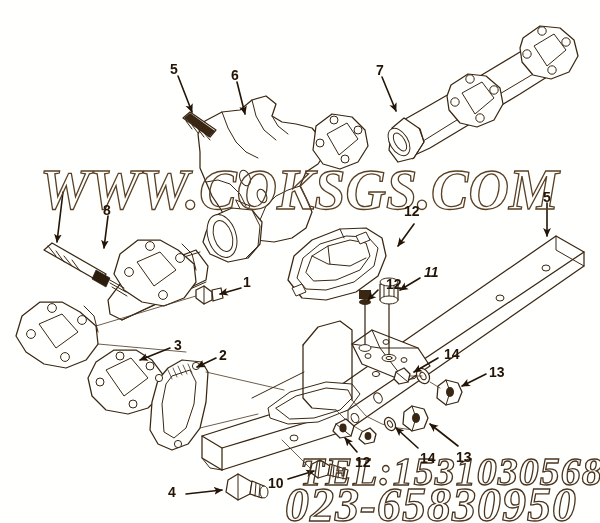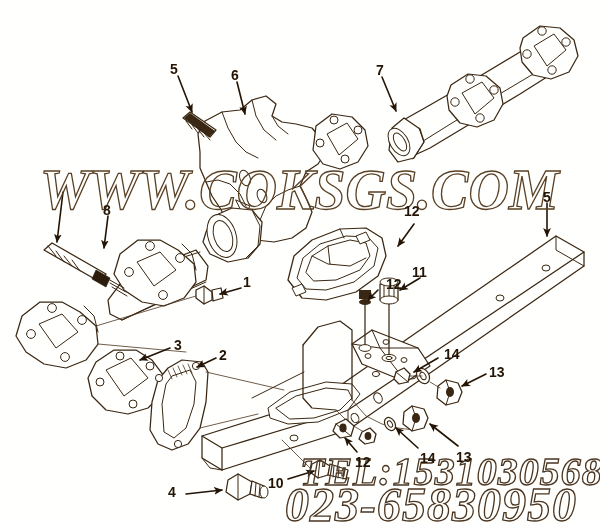--- a/index.html
+++ b/index.html
@@ -374,21 +374,21 @@
       <div class="callout" style="left: 243px; top: 275px;">1</div>
       <div class="callout" style="left: 219px; top: 348px;">2</div>
       <div class="callout" style="left: 174px; top: 338px;">3</div>
       <div class="callout" style="left: 168px; top: 485px;">4</div>
       <div class="callout" style="left: 170px; top: 62px;">5</div>
       <div class="callout" style="left: 231px; top: 68px;">6</div>
       <div class="callout" style="left: 376px; top: 63px;">7</div>
       <div class="callout" style="left: 103px; top: 203px;">8</div>
       <div class="callout" style="left: 543px; top: 190px;">5</div>
       <div class="callout" style="left: 268px; top: 476px;">10</div>
-      <div class="callout" style="left: 412px; top: 265px;">11</div>
+      <div class="callout" style="left: 424px; top: 265px; font-style: italic;">11</div>
       <div class="callout" style="left: 386px; top: 277px;">12</div>
       <div class="callout" style="left: 404px; top: 204px;">12</div>
       <div class="callout" style="left: 444px; top: 347px;">14</div>
       <div class="callout" style="left: 489px; top: 365px;">13</div>
       <div class="callout" style="left: 355px; top: 455px;">12</div>
       <div class="callout" style="left: 420px; top: 451px;">14</div>
       <div class="callout" style="left: 456px; top: 450px;">13</div>
     </div>
 
 </div>

